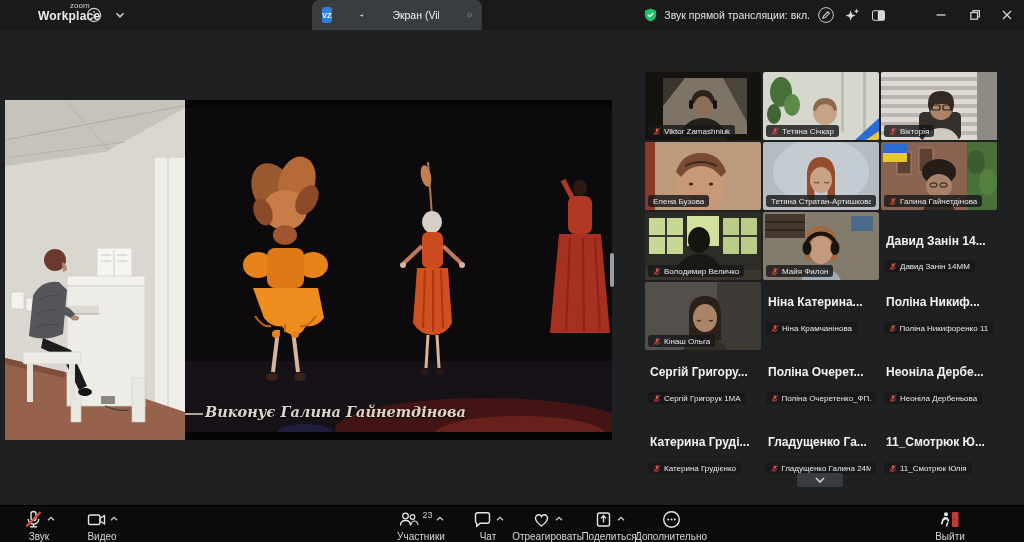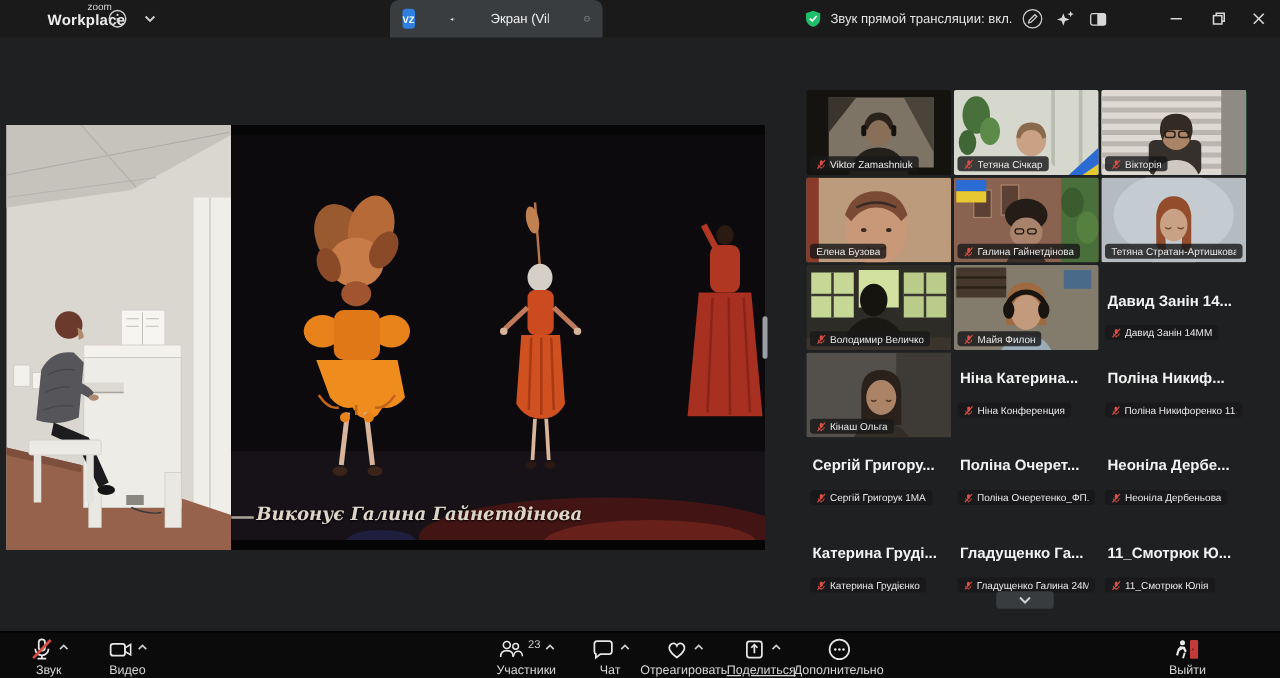--- a/index.html
+++ b/index.html
@@ -332,20 +332,34 @@
         <ellipse cx="66" cy="42" rx="2.2" ry="1.6" fill="#3a2a22"></ellipse>
         <path d="M48 56 q8 4 16 0" fill="none" stroke="#8a5a42" stroke-width="1.5"></path>
       </svg>
       <div class="pill">
         <span>Елена Бузова</span>
       </div>
     </div>
 
     <div class="tile">
       <svg class="vbg" width="116" height="68" viewBox="0 0 116 68">
+        <rect width="116" height="68" fill="#b4bcc2"></rect>
+        <ellipse cx="58" cy="30" rx="48" ry="34" fill="#c4ccd1"></ellipse>
+        <path d="M44 30 q2-15 14-15 t14 15 v24 q-4 7-8 7 l1-19 q-7-6-14 0 l1 19 q-4 0-8-7 z" fill="#944d2c"></path>
+        <ellipse cx="58" cy="38" rx="11" ry="13" fill="#c9a184"></ellipse>
+        <path d="M51 40 q3 2 5 0 M61 40 q3 2 5 0" fill="none" stroke="#6e4a34" stroke-width="1.2"></path>
+        <path d="M40 68 q5-11 18-11 t18 11 z" fill="#b8bec2"></path>
+      </svg>
+      <div class="pill">
+        <span>Тетяна Стратан-Артишкова</span>
+      </div>
+    </div>
+
+    <div class="tile">
+      <svg class="vbg" width="116" height="68" viewBox="0 0 116 68">
         <rect width="116" height="68" fill="#8a6350"></rect>
         <rect x="16" y="10" width="14" height="22" fill="#5c4034" stroke="#a8826a" stroke-width="1"></rect>
         <rect x="38" y="6" width="14" height="24" fill="#5c4034" stroke="#a8826a" stroke-width="1"></rect>
         <rect x="2" y="2" width="24" height="9" fill="#2b6bd4"></rect>
         <rect x="2" y="11" width="24" height="9" fill="#e8c832"></rect>
         <rect x="86" width="30" height="68" fill="#49703a"></rect>
         <ellipse cx="95" cy="20" rx="9" ry="12" fill="#3a5c2e"></ellipse>
         <ellipse cx="107" cy="40" rx="9" ry="13" fill="#558040"></ellipse>
         <ellipse cx="58" cy="30" rx="17" ry="13" fill="#241c16"></ellipse>
         <ellipse cx="58" cy="44" rx="13" ry="12" fill="#a8826a"></ellipse>
@@ -359,34 +373,20 @@
             <path d="M2 5.2 a3 3 0 0 0 6 0" stroke="#d94f43" fill="none" stroke-width="0.9"></path>
             <line x1="5" y1="8" x2="5" y2="9.4" stroke="#d94f43" stroke-width="0.9"></line>
             <line x1="1.2" y1="9.2" x2="8.8" y2="0.8" stroke="#d94f43" stroke-width="1.2"></line>
           </svg>
         <span>Галина Гайнетдінова</span>
       </div>
     </div>
 
     <div class="tile">
       <svg class="vbg" width="116" height="68" viewBox="0 0 116 68">
-        <rect width="116" height="68" fill="#b4bcc2"></rect>
-        <ellipse cx="58" cy="30" rx="48" ry="34" fill="#c4ccd1"></ellipse>
-        <path d="M44 30 q2-15 14-15 t14 15 v24 q-4 7-8 7 l1-19 q-7-6-14 0 l1 19 q-4 0-8-7 z" fill="#944d2c"></path>
-        <ellipse cx="58" cy="38" rx="11" ry="13" fill="#c9a184"></ellipse>
-        <path d="M51 40 q3 2 5 0 M61 40 q3 2 5 0" fill="none" stroke="#6e4a34" stroke-width="1.2"></path>
-        <path d="M40 68 q5-11 18-11 t18 11 z" fill="#b8bec2"></path>
-      </svg>
-      <div class="pill">
-        <span>Тетяна Стратан-Артишкова</span>
-      </div>
-    </div>
-
-    <div class="tile">
-      <svg class="vbg" width="116" height="68" viewBox="0 0 116 68">
         <rect width="116" height="68" fill="#2e2c26"></rect>
         <rect x="4" y="6" width="34" height="36" fill="#c7d896"></rect>
         <line x1="4" y1="24" x2="38" y2="24" stroke="#3a3830" stroke-width="2"></line>
         <line x1="21" y1="6" x2="21" y2="42" stroke="#3a3830" stroke-width="2"></line>
         <rect x="78" y="6" width="34" height="36" fill="#b9cc8a"></rect>
         <line x1="78" y1="24" x2="112" y2="24" stroke="#3a3830" stroke-width="2"></line>
         <line x1="95" y1="6" x2="95" y2="42" stroke="#3a3830" stroke-width="2"></line>
         <rect x="42" y="4" width="32" height="30" fill="#d2e0a0"></rect>
         <ellipse cx="54" cy="28" rx="11" ry="13" fill="#16140f"></ellipse>
         <path d="M28 68 q6-26 26-26 t28 26 z" fill="#1a1813"></path>
@@ -463,21 +463,21 @@
 
     <div class="tile off">
       <div class="center-name">Ніна  Катерина...</div>
       <div class="pill">
         <svg width="8" height="9" viewBox="0 0 10 10">
             <rect x="3.5" y="0.8" width="3" height="5" rx="1.5" fill="#d94f43"></rect>
             <path d="M2 5.2 a3 3 0 0 0 6 0" stroke="#d94f43" fill="none" stroke-width="0.9"></path>
             <line x1="5" y1="8" x2="5" y2="9.4" stroke="#d94f43" stroke-width="0.9"></line>
             <line x1="1.2" y1="9.2" x2="8.8" y2="0.8" stroke="#d94f43" stroke-width="1.2"></line>
           </svg>
-        <span>Ніна Конференция</span>
+        <span>Ніна Крамчанінова</span>
       </div>
     </div>
 
     <div class="tile off">
       <div class="center-name">Поліна Никиф...</div>
       <div class="pill">
         <svg width="8" height="9" viewBox="0 0 10 10">
             <rect x="3.5" y="0.8" width="3" height="5" rx="1.5" fill="#d94f43"></rect>
             <path d="M2 5.2 a3 3 0 0 0 6 0" stroke="#d94f43" fill="none" stroke-width="0.9"></path>
             <line x1="5" y1="8" x2="5" y2="9.4" stroke="#d94f43" stroke-width="0.9"></line>
@@ -646,21 +646,21 @@
         </svg>
         <span class="tb-chev">
           <svg width="8" height="6" viewBox="0 0 8 6">
               <polyline points="1,4.3 4,1.3 7,4.3" fill="none" stroke="#cfcfcf" stroke-width="1.3"></polyline>
             </svg>
         </span>
       </div>
       <div class="tb-label">Отреагировать</div>
     </div>
 
-    <div class="tb-btn" style="left:580px; width:58px;text-decoration:underline;">
+    <div class="tb-btn" style="left:580px; width:58px;">
       <div class="tb-ic">
         <svg class="main-ic" width="21" height="21" viewBox="0 0 21 21">
           <rect x="4.5" y="4" width="12" height="13" rx="2" fill="none" stroke="#e6e6e6" stroke-width="1.4"></rect>
           <line x1="10.5" y1="13.5" x2="10.5" y2="7" stroke="#e6e6e6" stroke-width="1.4"></line>
           <polyline points="8,9.2 10.5,6.7 13,9.2" fill="none" stroke="#e6e6e6" stroke-width="1.4"></polyline>
         </svg>
         <span class="tb-chev">
           <svg width="8" height="6" viewBox="0 0 8 6">
               <polyline points="1,4.3 4,1.3 7,4.3" fill="none" stroke="#cfcfcf" stroke-width="1.3"></polyline>
             </svg>

